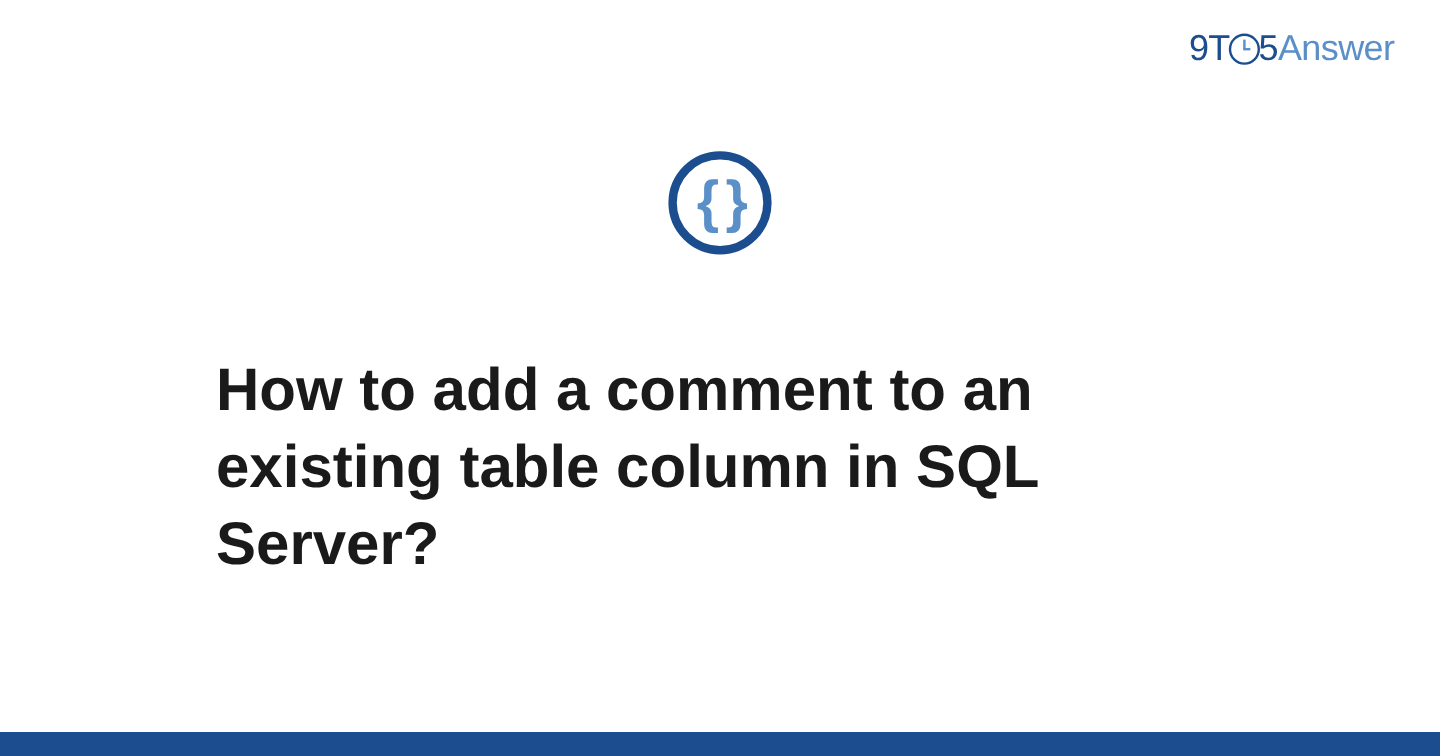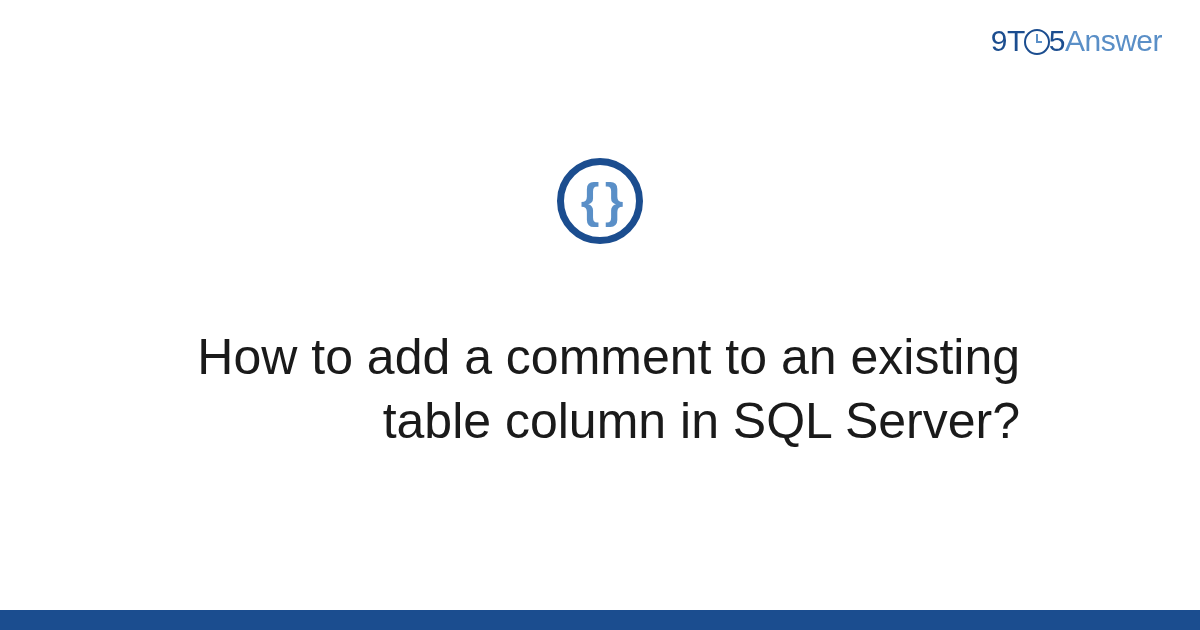--- a/index.html
+++ b/index.html
@@ -94,23 +94,23 @@
     .braces-icon {
       color: #5a8fc7;
       font-size: 48px;
       font-weight: 700;
       font-family: "Segoe UI", Arial, sans-serif;
       letter-spacing: -4px;
       line-height: 1;
     }
     .title {
       font-size: 50px;
-      font-weight: 400;
+      font-weight: 700;
       color: #1a1a1a;
-      text-align: right;
+      text-align: left;
       line-height: 1.28;
       max-width: 920px;
       padding: 0 40px;
       margin-top: 25px;
     }
     .bottom-bar {
       position: absolute;
       bottom: 0;
       left: 0;
       width: 100%;

